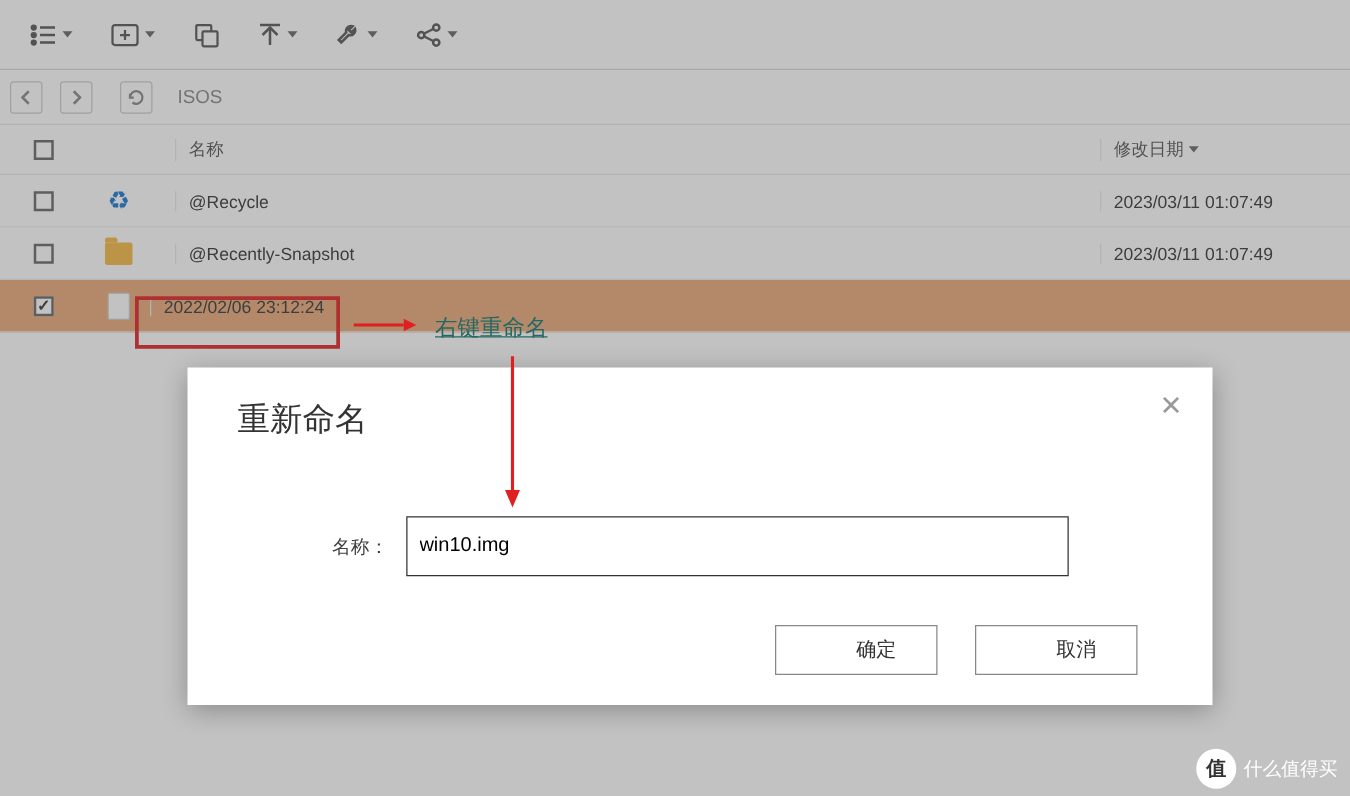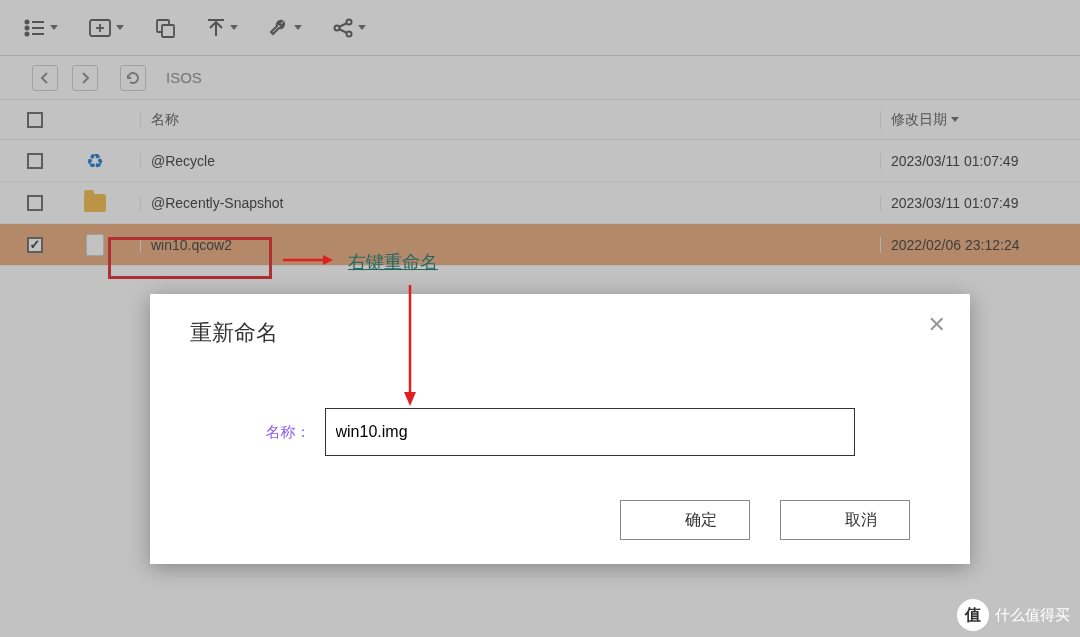--- a/index.html
+++ b/index.html
@@ -40,21 +40,21 @@
 .caret {
   width: 0; height: 0;
   border-left: 4px solid transparent;
   border-right: 4px solid transparent;
   border-top: 5px solid #666;
 }
 .navbar {
   height: 44px;
   display: flex;
   align-items: center;
-  padding: 0 32px;
+  padding: 0 8px;
   gap: 14px;
   border-bottom: 1px solid #e8e8e8;
 }
 .nav-btn {
   width: 26px; height: 26px;
   border: 1px solid #ccc;
   border-radius: 3px;
   display: flex;
   align-items: center;
   justify-content: center;
@@ -120,40 +120,40 @@
   left: 150px;
   top: 294px;
   width: 820px;
   height: 270px;
   background: #fff;
   box-shadow: 0 4px 20px rgba(0,0,0,0.3);
   z-index: 10;
   padding: 24px 40px;
 }
 .dialog-title {
-  font-size: 22px;
+  font-size: 26px;
   color: #333;
   font-weight: 500;
 }
 .dialog-close {
   position: absolute;
   top: 18px;
   right: 24px;
   font-size: 22px;
   color: #999;
   cursor: pointer;
 }
 .dialog-body {
   margin-top: 60px;
   display: flex;
   align-items: center;
   justify-content: center;
   gap: 14px;
 }
-.field-label { color: #8b5cf6; font-size: 15px; }
+.field-label { color: #404040; font-size: 15px; }
 .rename-input {
   width: 530px;
   height: 48px;
   border: 1px solid #333;
   padding: 0 10px;
   font-size: 16px;
   font-family: inherit;
   outline: none;
 }
 .dialog-footer {
@@ -311,21 +311,20 @@
   <div class="col-date">2023/03/11 01:07:49</div>
 </div>
 
 <div class="file-row selected">
   <div class="col-check">
       <div class="checkbox checked"></div>
     </div>
   <div class="col-icon">
       <div class="white-icon"></div>
     </div>
-  <div class="col-name">win10.qcow2</div>
   <div class="col-date">2022/02/06 23:12:24</div>
 </div>
 
 <div class="red-box" style="left:108px; top:237px; width:164px; height:42px;"></div>
 <div class="annotation" style="left:348px; top:250px;">右键重命名</div>
 <svg class="arrow-svg" style="left:278px; top:250px;" width="60" height="20">
   <line x1="5" y1="10" x2="45" y2="10" stroke="#e02020" stroke-width="2.5"></line>
   <polygon points="45,5 55,10 45,15" fill="#e02020"></polygon>
 </svg>
 

